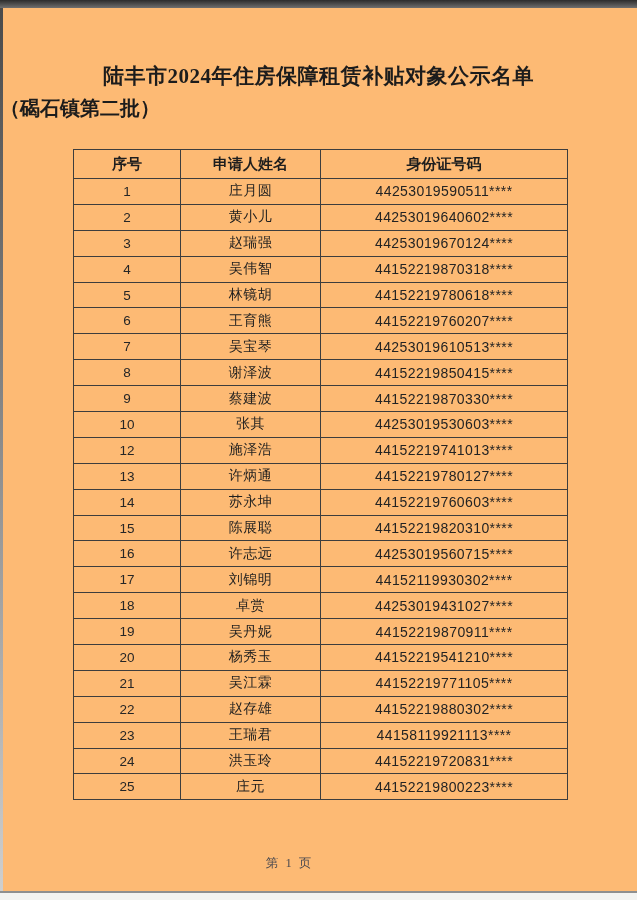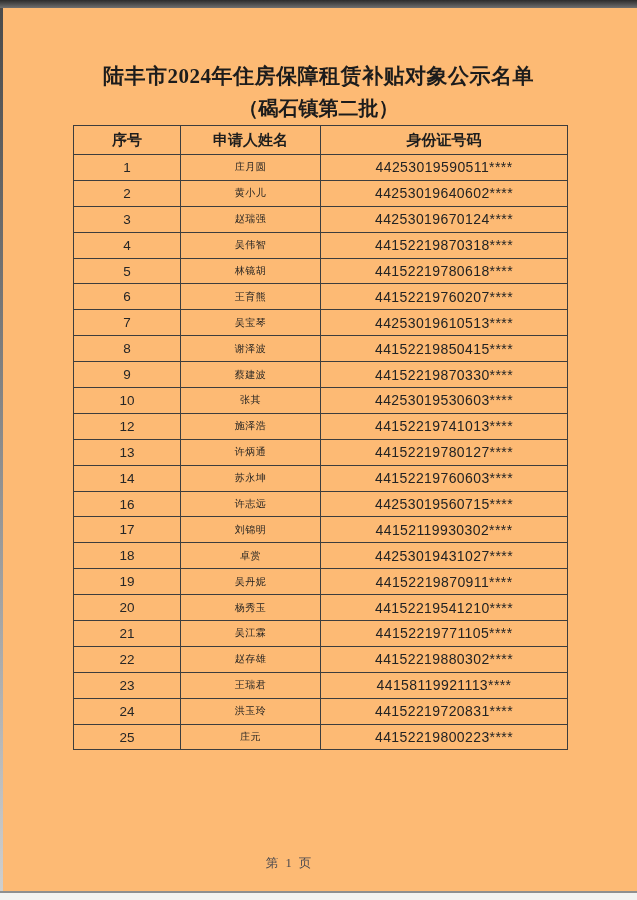--- a/index.html
+++ b/index.html
@@ -40,26 +40,25 @@
     position: absolute; top: 62px; left: 0;
     width: 637px;
     text-align: center;
     font-size: 21px; font-weight: bold;
     letter-spacing: 0.5px;
     color: #1c1c1c;
   }
   .title2 {
     position: absolute; top: 95px; left: 0;
     width: 637px;
-    text-align: center;
     font-size: 20px; font-weight: bold;
     color: #1c1c1c;
   }
   table.applicants {
-    position: absolute; top: 125px; left: 73px;
+    position: absolute; top: 149px; left: 73px;
     width: 494px;
     border-collapse: collapse;
     table-layout: fixed;
   }
   table.applicants th, table.applicants td {
     border: 1px solid #3d3d3d;
     text-align: center;
     vertical-align: middle;
     overflow: hidden;
     white-space: nowrap;
@@ -71,21 +70,21 @@
     color: #1e1e1e;
   }
   table.applicants td { height: 25.9px; }
   col.c-no   { width: 107px; }
   col.c-name { width: 140px; }
   col.c-id   { width: 247px; }
   td.cell-no {
     font-family: "Liberation Sans", "DejaVu Sans", sans-serif;
     font-size: 13.5px; color: #262626;
   }
-  td.cell-name { font-size: 10px; color: #1f1f1f; letter-spacing: 0.5px; }
+  td.cell-name { font-size: 14px; color: #1f1f1f; letter-spacing: 0.5px; }
   td.cell-id {
     font-family: "Liberation Sans", "DejaVu Sans", sans-serif;
     font-size: 14px; color: #232323; letter-spacing: 0.4px;
   }
   .footer {
     position: absolute; top: 855px; left: 0;
     width: 579px;
     text-align: center;
     font-size: 12.5px;
     color: #4a4a50;
@@ -190,20 +189,25 @@
     <td class="cell-name">许炳通</td>
     <td class="cell-id">44152219780127****</td>
   </tr>
 
   <tr>
     <td class="cell-no">14</td>
     <td class="cell-name">苏永坤</td>
     <td class="cell-id">44152219760603****</td>
   </tr>
 
+  <tr>
+    <td class="cell-no">15</td>
+    <td class="cell-name">陈展聪</td>
+    <td class="cell-id">44152219820310****</td>
+  </tr>
 
   <tr>
     <td class="cell-no">16</td>
     <td class="cell-name">许志远</td>
     <td class="cell-id">44253019560715****</td>
   </tr>
 
   <tr>
     <td class="cell-no">17</td>
     <td class="cell-name">刘锦明</td>

